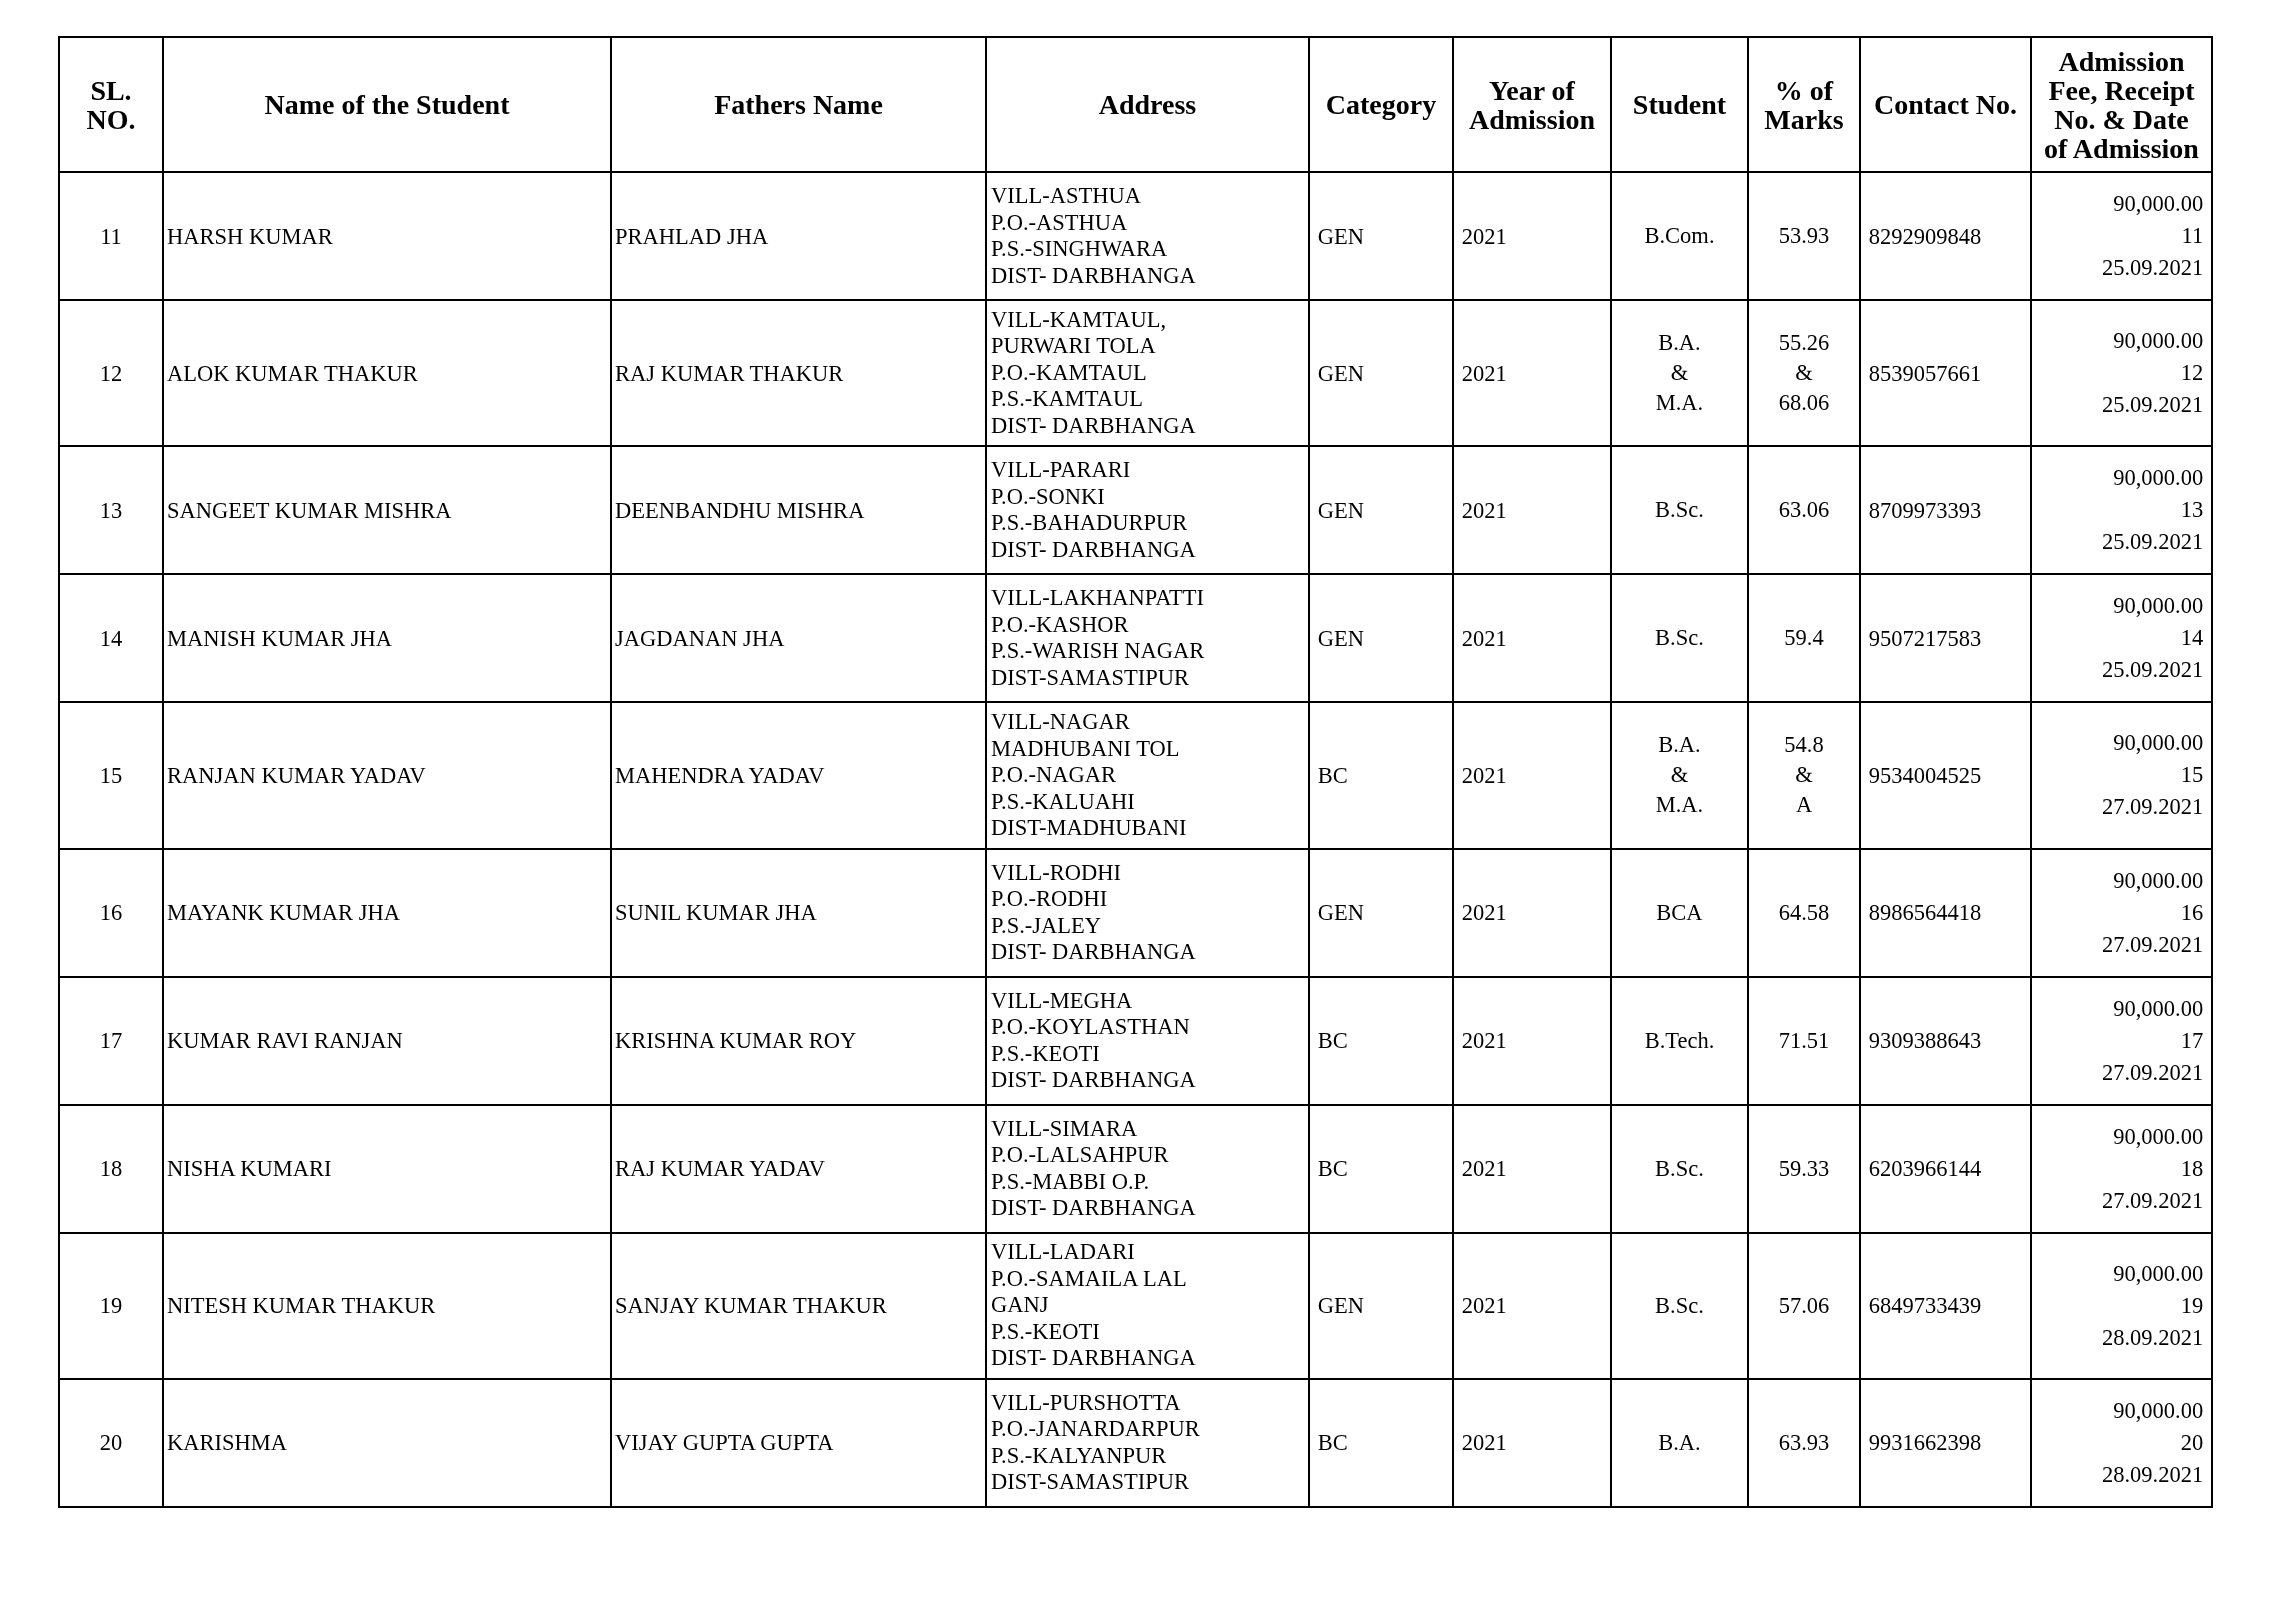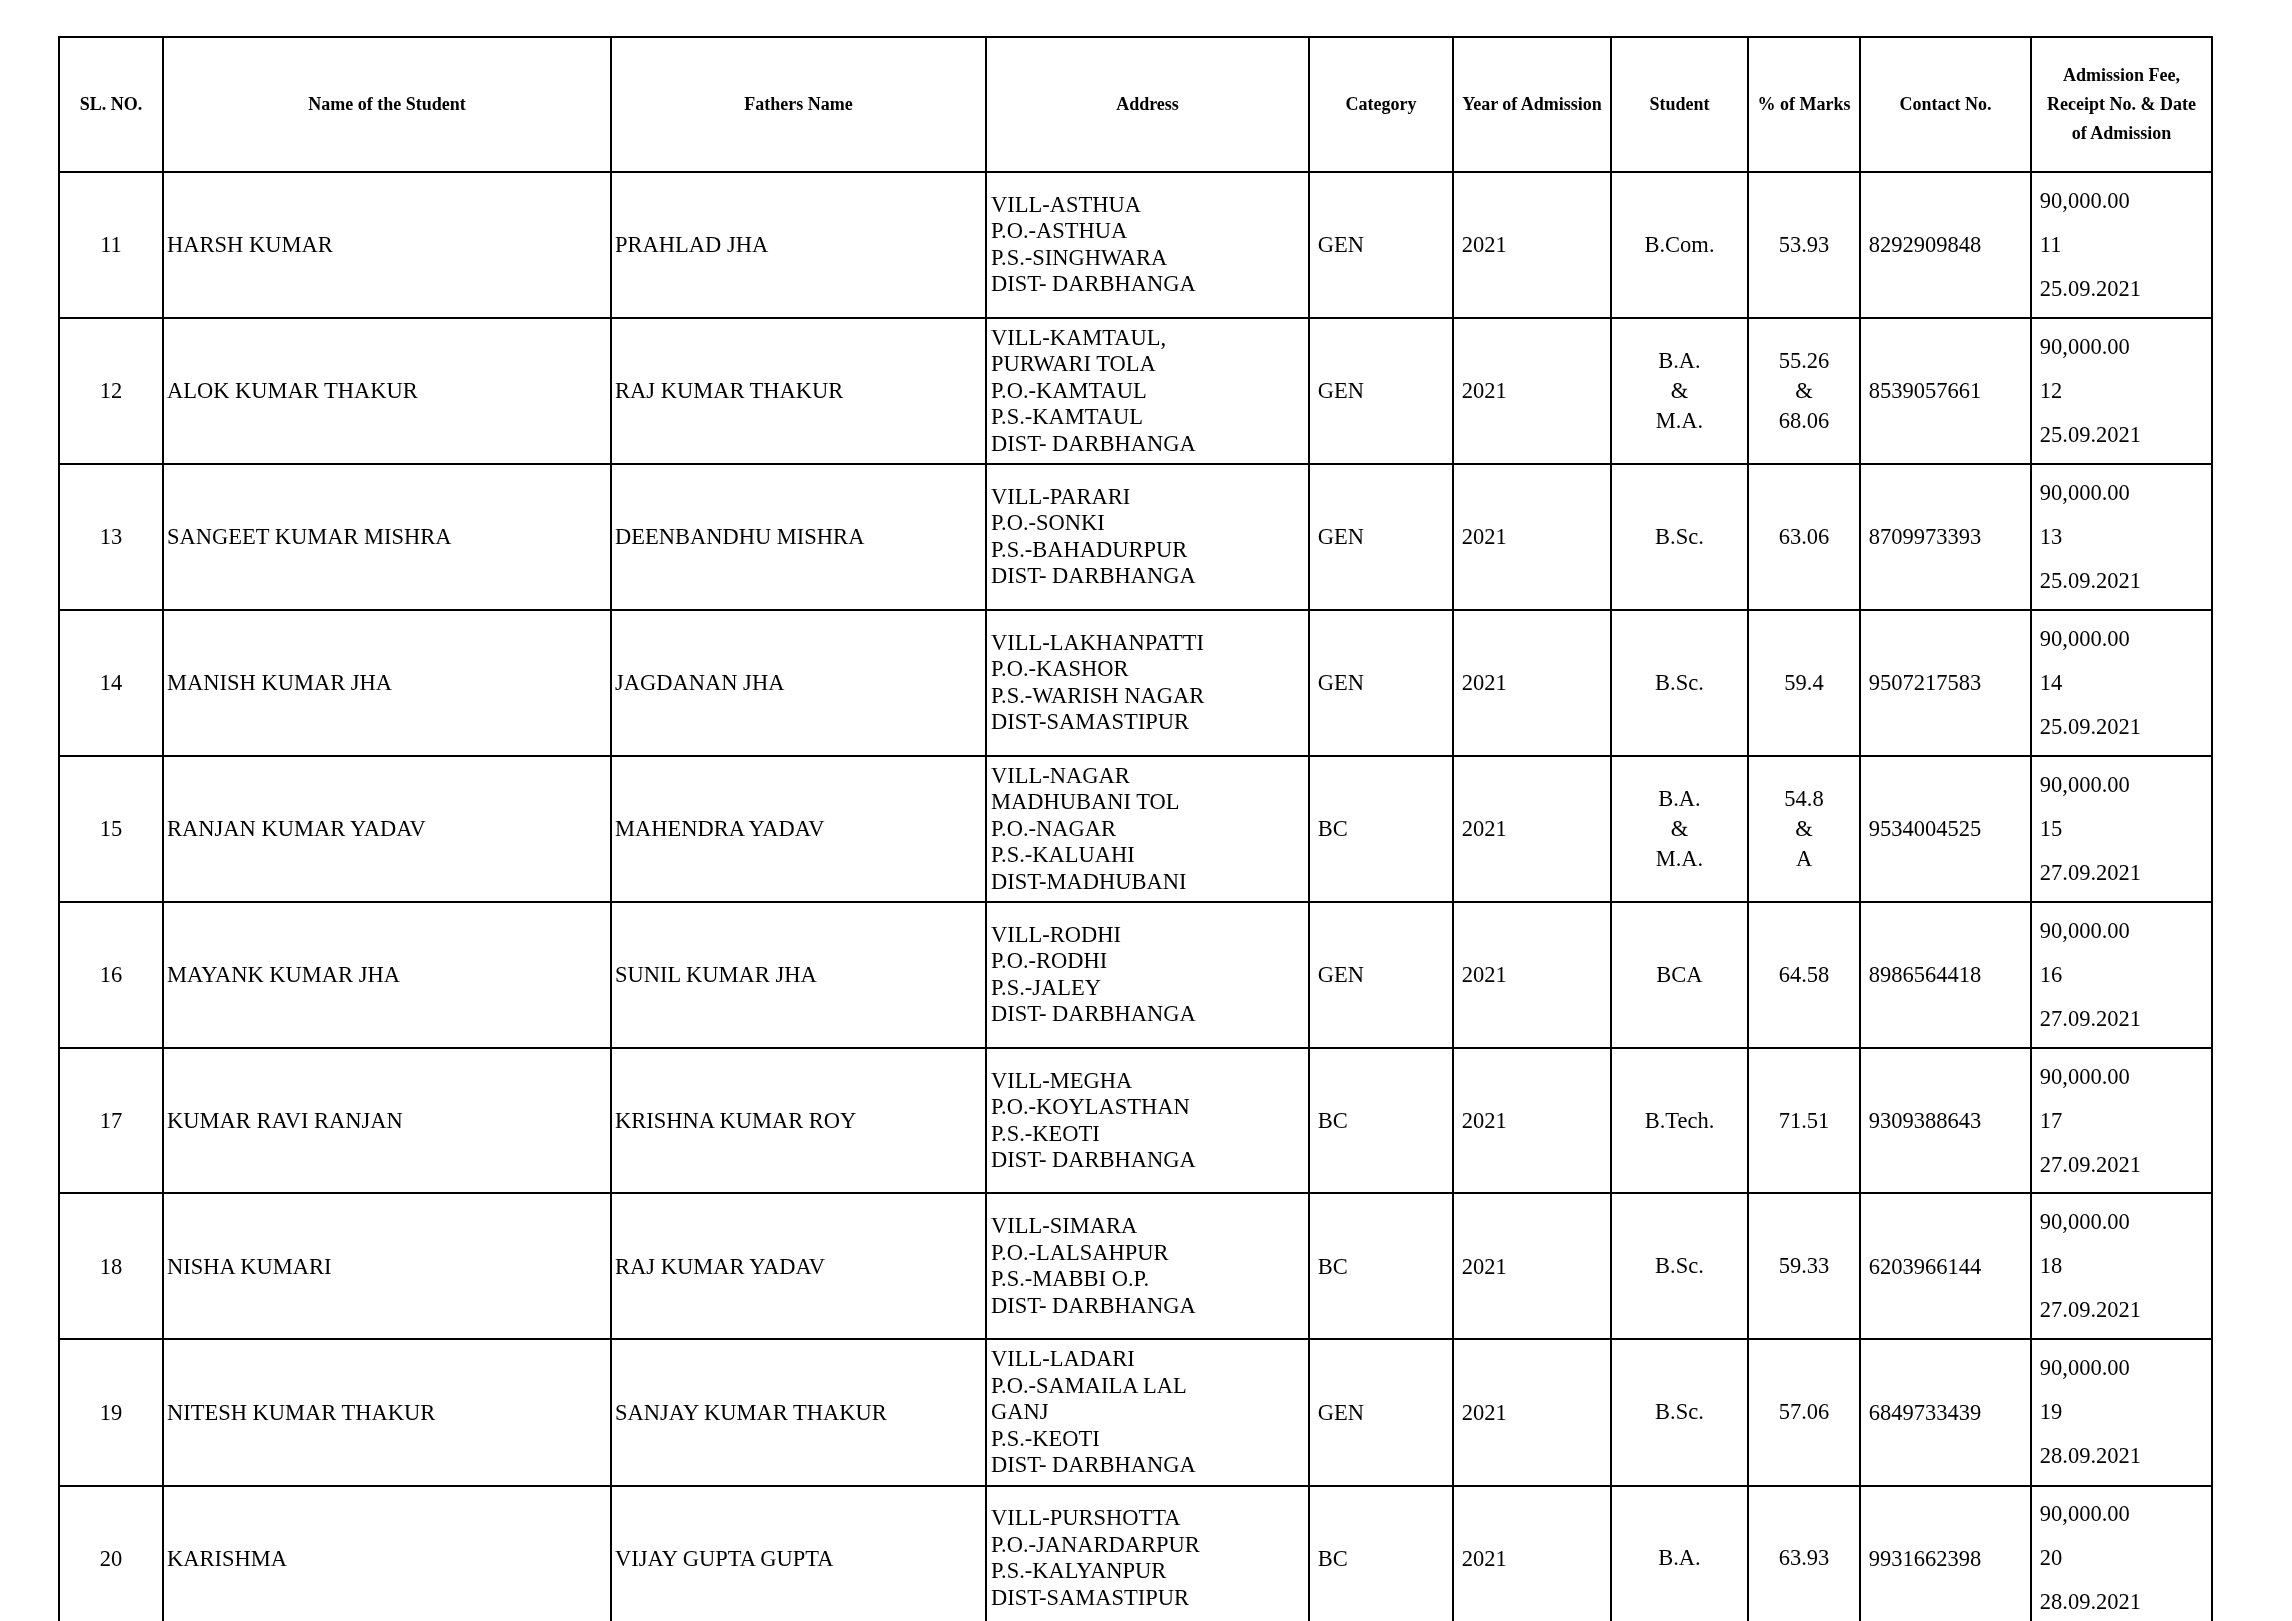--- a/index.html
+++ b/index.html
@@ -17,44 +17,44 @@
     table-layout: fixed;
   }
   th, td {
     border: 2px solid #000;
     padding: 5.9px 7.8px;
     vertical-align: middle;
     overflow: hidden;
   }
   th {
     font-weight: bold;
-    font-size: 18px;
+    font-size: 28px;
     line-height: 29px;
     text-align: center;
   }
   td { font-size: 22.5px; line-height: 29px; }
   thead tr { height: 135px; }
   tbody tr.data-row { height: 128px; }
   .c-sl { text-align: center; }
   .c-name, .c-father { text-align: left; padding-left: 3px; }
   .c-address {
     text-align: left; padding-left: 4px;
     white-space: pre-line;
     line-height: 26.5px;
   }
   .c-cat, .c-year, .c-contact { text-align: left; }
   .c-result, .c-marks {
     text-align: center;
     white-space: pre-line;
     line-height: 30px;
   }
   .c-fee {
-    text-align: left;
+    text-align: right;
     white-space: pre-line;
-    line-height: 44px;
+    line-height: 32px;
     margin-top: 14px;
   }
 </style>
 </head>
 <body>
 
 <div class="sheet">
   <table class="register">
     <colgroup>
       <col style="width:104px">

